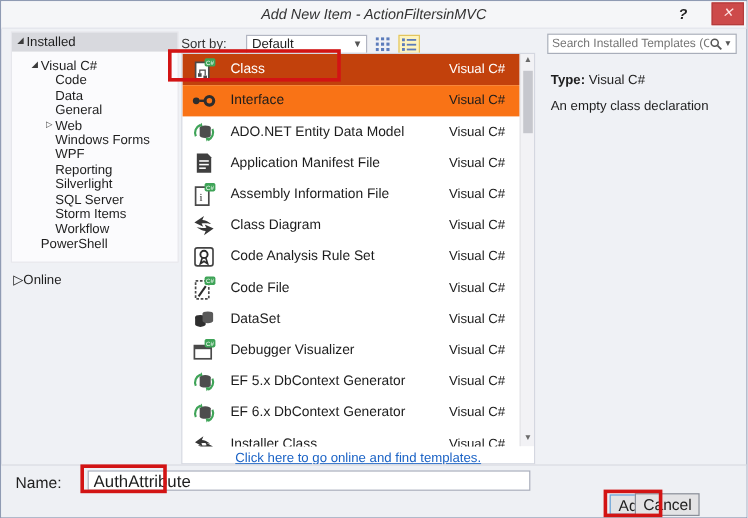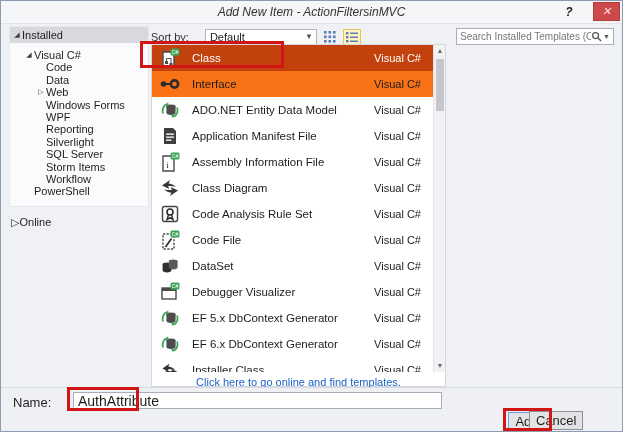--- a/index.html
+++ b/index.html
@@ -20,21 +20,21 @@
   .tree-row.lvl0{padding-left:2px;}
   .tree-row.lvl1{padding-left:14px;}
   .tree-row.lvl2{padding-left:26px;}
   .tree-row.lvl2 .no-arrow{width:10px;display:inline-block;}
   .tree-row.header{height:16px;line-height:16px;background:#d8d9de;margin-bottom:6px;}
   .online-row{margin-top:8px;padding-left:2px;height:14px;line-height:14px;cursor:pointer;}
 
   
   .sortbar{position:absolute;left:150px;top:27px;height:17px;display:flex;align-items:center;}
   .sort-label{font-size:11px;color:#333;margin-right:16px;}
-  .combo{width:112px;height:16px;background:#fff;border:1px solid #b2b6c2;box-sizing:border-box;display:flex;align-items:center;font-size:11px;color:#1e1e1e;padding-left:4px;cursor:pointer;}
+  .combo{width:101px;height:16px;background:#fff;border:1px solid #b2b6c2;box-sizing:border-box;display:flex;align-items:center;font-size:11px;color:#1e1e1e;padding-left:4px;cursor:pointer;}
   .combo .chev{margin-left:auto;font-size:8px;color:#555;padding-right:3px;}
   .viewbtn{width:18px;height:16px;margin-left:4px;display:flex;align-items:center;justify-content:center;box-sizing:border-box;cursor:pointer;}
   .viewbtn.sel{background:#fdf4bf;border:1px solid #e2c45e;}
 
   
   .list-wrap{position:absolute;left:150px;top:43px;width:295px;height:343px;background:#fff;border:1px solid #d4d7e0;box-sizing:border-box;}
   .rows{position:relative;height:327px;overflow:hidden;}
   .tpl-row{height:26px;display:flex;align-items:center;padding-right:16px;cursor:pointer;}
   .tpl-row .ticon{width:20px;height:20px;margin-left:8px;flex:0 0 20px;}
   .tpl-row .tname{margin-left:12px;font-size:11.5px;color:#1c1c1c;flex:1;white-space:nowrap;overflow:hidden;}
@@ -85,20 +85,21 @@
     <div class="helpbtn">?</div>
     <div class="closebtn"><span>✕</span></div>
   </div>
 
   <div class="sidebar">
     <div class="installed-group">
         <div class="tree-row lvl0 header"><span class="tree-arrow">◢</span><span>Installed</span></div>
         <div class="tree-row lvl1"><span class="tree-arrow">◢</span><span>Visual C#</span></div>
         <div class="tree-row lvl2"><span class="tree-arrow no-arrow"></span><span>Code</span></div>
         <div class="tree-row lvl2"><span class="tree-arrow no-arrow"></span><span>Data</span></div>
+        <div class="tree-row lvl2"><span class="tree-arrow no-arrow"></span><span>General</span></div>
         <div class="tree-row lvl2"><span class="tree-arrow">▷</span><span>Web</span></div>
         <div class="tree-row lvl2"><span class="tree-arrow no-arrow"></span><span>Windows Forms</span></div>
         <div class="tree-row lvl2"><span class="tree-arrow no-arrow"></span><span>WPF</span></div>
         <div class="tree-row lvl2"><span class="tree-arrow no-arrow"></span><span>Reporting</span></div>
         <div class="tree-row lvl2"><span class="tree-arrow no-arrow"></span><span>Silverlight</span></div>
         <div class="tree-row lvl2"><span class="tree-arrow no-arrow"></span><span>SQL Server</span></div>
         <div class="tree-row lvl2"><span class="tree-arrow no-arrow"></span><span>Storm Items</span></div>
         <div class="tree-row lvl2"><span class="tree-arrow no-arrow"></span><span>Workflow</span></div>
         <div class="tree-row lvl1"><span class="tree-arrow no-arrow"></span><span>PowerShell</span></div>
       </div>
@@ -290,20 +291,27 @@
   <div class="searchbox">
     <input placeholder="Search Installed Templates (Ctrl+E)" style="">
     <span class="sicon">
       <svg width="11" height="11" viewBox="0 0 12 12">
           <circle cx="5" cy="5" r="3.2" fill="none" stroke="#555" stroke-width="1.4"></circle>
           <path d="M7.6 7.6L11 11" stroke="#555" stroke-width="1.6"></path>
         </svg>
     </span>
     <span class="schev">▼</span>
   </div>
+  <div class="details">
+    <div class="typeline">
+      <span class="typelabel">Type:</span>
+      <span>Visual C#</span>
+    </div>
+    <div class="desc">An empty class declaration</div>
+  </div>
 
   <div class="footer">
     <span class="name-label">Name:</span>
     <input class="name-input" value="AuthAttribute" style="">
     <button class="btn btn-add">Add</button>
     <button class="btn btn-cancel">Cancel</button>
   </div>
 
   <div class="anno anno-class"></div>
   <div class="anno anno-name"></div>

